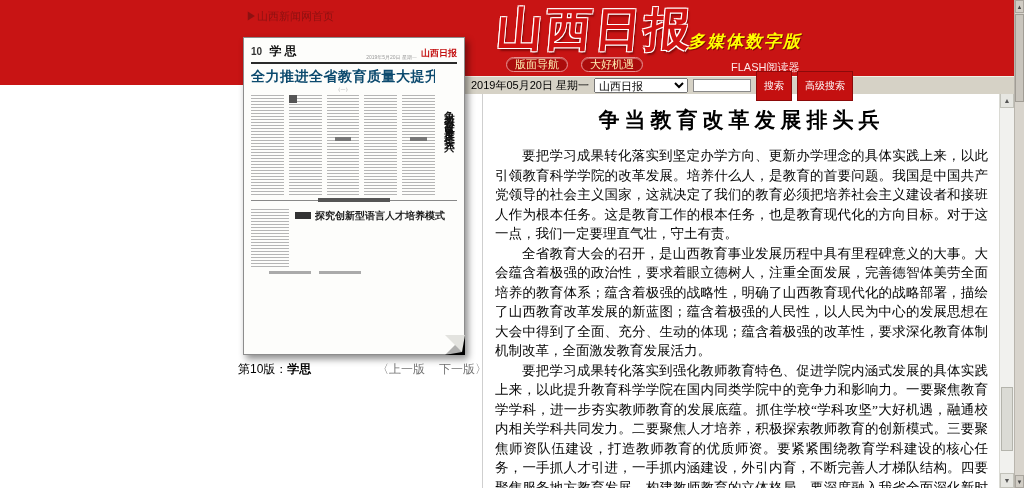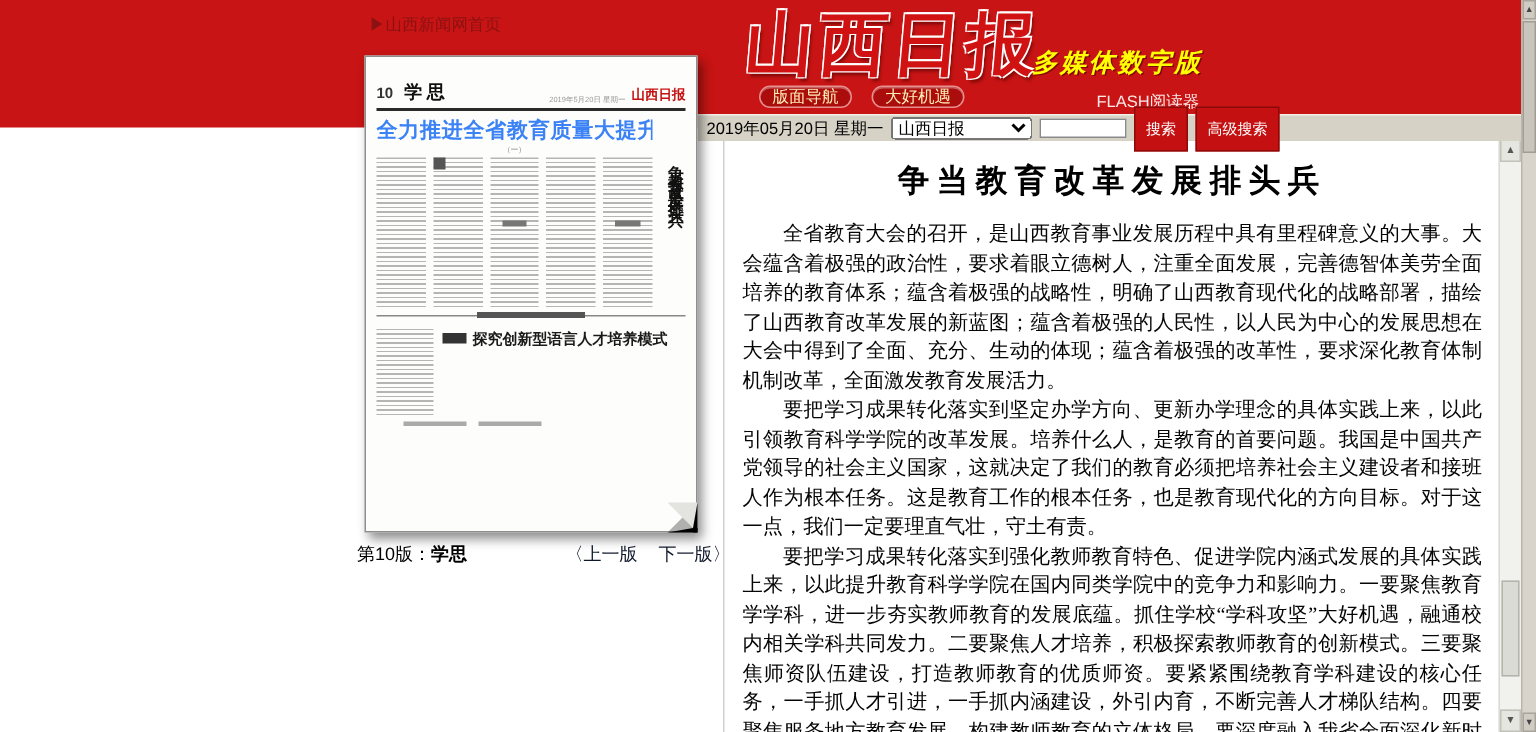--- a/index.html
+++ b/index.html
@@ -17,28 +17,28 @@
   .hdr-btn.b1 { left:506px; } .hdr-btn.b2 { left:581px; }
   .flash { position:absolute; left:731px; top:60px; font-size:11px; color:#fde8e8; z-index:2; }
 
   
   .toolbar { position:absolute; left:465px; top:76px; width:549px; height:18px; background:#d6d2c6; border-top:1px solid #f2efe6; display:flex; align-items:center; gap:5px; padding-left:6px; font-size:11px; color:#000; z-index:2; }
   .toolbar select { width:94px; height:15px; font-size:11px; font-family:"Liberation Sans",sans-serif; }
   .toolbar input { width:58px; height:13px; border:1px solid #8a8a8a; background:#fff; font-size:11px; }
   .tb-btn { height:30px; padding:0 7px; display:flex; align-items:center; background:#c41010; color:#fff; font-size:10px; border:1px solid #8c0a0a; cursor:pointer; }
 
   
-  .thumb { position:absolute; left:243px; top:37px; width:222px; height:318px; background:#fdfdfb; border:1px solid #8d8d8d; box-shadow:3px 4px 7px rgba(0,0,0,.45); z-index:4; padding:18px 7px; cursor:pointer; }
+  .thumb { position:absolute; left:243px; top:37px; width:222px; height:318px; background:#fdfdfb; border:1px solid #8d8d8d; box-shadow:3px 4px 7px rgba(0,0,0,.45); z-index:4; padding:8px 7px; cursor:pointer; }
   .t-head { display:flex; justify-content:space-between; align-items:flex-end; height:14px; }
   .t-pageno { font-size:10px; font-weight:bold; color:#333; }
   .t-section { font-size:12px; font-weight:bold; color:#111; letter-spacing:3px; margin-left:3px; }
   .t-date { font-size:5px; color:#999; margin-right:4px; }
   .t-minilogo { font-family:"Liberation Serif",serif; font-size:9px; font-weight:bold; color:#c41212; }
   .t-rule { border-top:2px solid #2a2a2a; margin:2px 0 4px; }
-  .t-headline { font-family:"Liberation Serif",serif; font-size:14px; font-weight:bold; color:#3b82f6; letter-spacing:.5px; height:18px; margin-right:22px; white-space:nowrap; overflow:hidden; }
+  .t-headline { font-family:"Liberation Serif",serif; font-size:14px; font-weight:bold; color:#0c4a6e; letter-spacing:.5px; height:18px; margin-right:22px; white-space:nowrap; overflow:hidden; }
   .t-sub { height:7px; font-size:5px; color:#888; text-align:center; margin-right:22px; }
   .stripes { background-image:repeating-linear-gradient(#b5b5b5 0px,#b5b5b5 1px,transparent 1px,transparent 3px); }
   .t-body1 { height:100px; margin-right:22px; display:flex; gap:5px; margin-top:2px; }
   .t-body1 .col { flex:1; position:relative; }
   .dropcap { position:absolute; left:0; top:0; width:8px; height:8px; background:#555; }
   .minihead { position:absolute; left:25%; top:42px; width:50%; height:4px; background:#777; }
   .t-vert { position:absolute; right:8px; top:64px; height:152px; width:16px; writing-mode:vertical-rl; font-family:"Liberation Serif",serif; font-size:10.5px; font-weight:bold; color:#111; letter-spacing:3px; text-align:left; }
   .t-div { margin:5px 0 4px; border-top:1px solid #888; height:5px; }
   .t-divtag { width:72px; height:4px; background:#555; margin:-3px auto 0; }
   .t-mid { display:flex; gap:6px; height:80px; }
@@ -57,21 +57,21 @@
   .t-bot-head { display:flex; align-items:center; height:13px; }
   .t-tag-dark { width:16px; height:7px; background:#333; margin-right:4px; flex:none; }
   .t-foot { height:5px; margin-top:4px; display:flex; gap:8px; padding-left:18px; }
   .t-foot div { width:42px; height:3px; background:#aaa; }
   .curl-shadow { position:absolute; right:-1px; bottom:-1px; width:0; height:0; border-style:solid; border-width:0 0 20px 20px; border-color:transparent transparent rgba(0,0,0,.30) transparent; }
   .curl { position:absolute; right:-1px; bottom:-1px; width:0; height:0; border-style:solid; border-top:17px solid #e3e3df; border-left:17px solid transparent; }
 
   
   .pager-label { position:absolute; left:238px; top:361px; font-size:12px; color:#000; }
   .pager-label b { font-weight:bold; }
-  .pager-nav { position:absolute; left:377px; top:361px; font-size:12px; color:#0f172a; display:flex; gap:14px; }
+  .pager-nav { position:absolute; left:377px; top:361px; font-size:12px; color:#737373; display:flex; gap:14px; }
   .pager-nav span { cursor:pointer; }
 
   
   .article { position:absolute; left:482px; top:93px; width:532px; height:395px; background:#fff; border-left:1px solid #cfcfcf; overflow:hidden; }
   .article-inner { margin:0 26px 0 12px; }
   .article h1 { font-family:"Liberation Serif",serif; font-size:21px; font-weight:bold; color:#000; letter-spacing:5px; text-align:center; margin:13px 0 12px; }
   .article p { font-family:"Liberation Serif",serif; font-size:13.5px; line-height:19.5px; color:#050505; text-align:justify; text-indent:2em; }
 
   
   .sb { position:absolute; right:0; top:0; width:15px; height:395px; background:#f1f1ee; border-left:1px solid #dadad4; }
@@ -165,22 +165,22 @@
   <span>第10版：</span><b>学思</b>
 </div>
 <div class="pager-nav">
   <span>〈上一版</span>
   <span>下一版〉</span>
 </div>
 
 <div class="article">
   <div class="article-inner">
     <h1>争当教育改革发展排头兵</h1>
+    <p>要把学习成果转化落实到坚定办学方向、更新办学理念的具体实践上来，以此引领教育科学学院的改革发展。培养什么人，是教育的首要问题。我国是中国共产党领导的社会主义国家，这就决定了我们的教育必须把培养社会主义建设者和接班人作为根本任务。这是教育工作的根本任务，也是教育现代化的方向目标。对于这一点，我们一定要理直气壮，守土有责。</p>
     <p>全省教育大会的召开，是山西教育事业发展历程中具有里程碑意义的大事。大会蕴含着极强的政治性，要求着眼立德树人，注重全面发展，完善德智体美劳全面培养的教育体系；蕴含着极强的战略性，明确了山西教育现代化的战略部署，描绘了山西教育改革发展的新蓝图；蕴含着极强的人民性，以人民为中心的发展思想在大会中得到了全面、充分、生动的体现；蕴含着极强的改革性，要求深化教育体制机制改革，全面激发教育发展活力。</p>
-    <p>要把学习成果转化落实到坚定办学方向、更新办学理念的具体实践上来，以此引领教育科学学院的改革发展。培养什么人，是教育的首要问题。我国是中国共产党领导的社会主义国家，这就决定了我们的教育必须把培养社会主义建设者和接班人作为根本任务。这是教育工作的根本任务，也是教育现代化的方向目标。对于这一点，我们一定要理直气壮，守土有责。</p>
     <p>要把学习成果转化落实到强化教师教育特色、促进学院内涵式发展的具体实践上来，以此提升教育科学学院在国内同类学院中的竞争力和影响力。一要聚焦教育学学科，进一步夯实教师教育的发展底蕴。抓住学校“学科攻坚”大好机遇，融通校内相关学科共同发力。二要聚焦人才培养，积极探索教师教育的创新模式。三要聚焦师资队伍建设，打造教师教育的优质师资。要紧紧围绕教育学科建设的核心任务，一手抓人才引进，一手抓内涵建设，外引内育，不断完善人才梯队结构。四要聚焦服务地方教育发展，构建教师教育的立体格局。要深度融入我省全面深化新时代教师队伍建设改革、教师教育振兴行动等重大教育战略，努力提升学校对地方教育事业发展的贡献度。五要聚集国内外学术交流，扩大教师教育的国内外影响。要主动融入我省与C9高校联盟战略合作框架，加大与国内外友好院校的交流力度。</p>
 
   </div>
   <div class="sb">
     <div class="arr up">▲</div>
     <div class="thumb-bar"></div>
     <div class="arr dn">▼</div>
   </div>
 </div>
 

